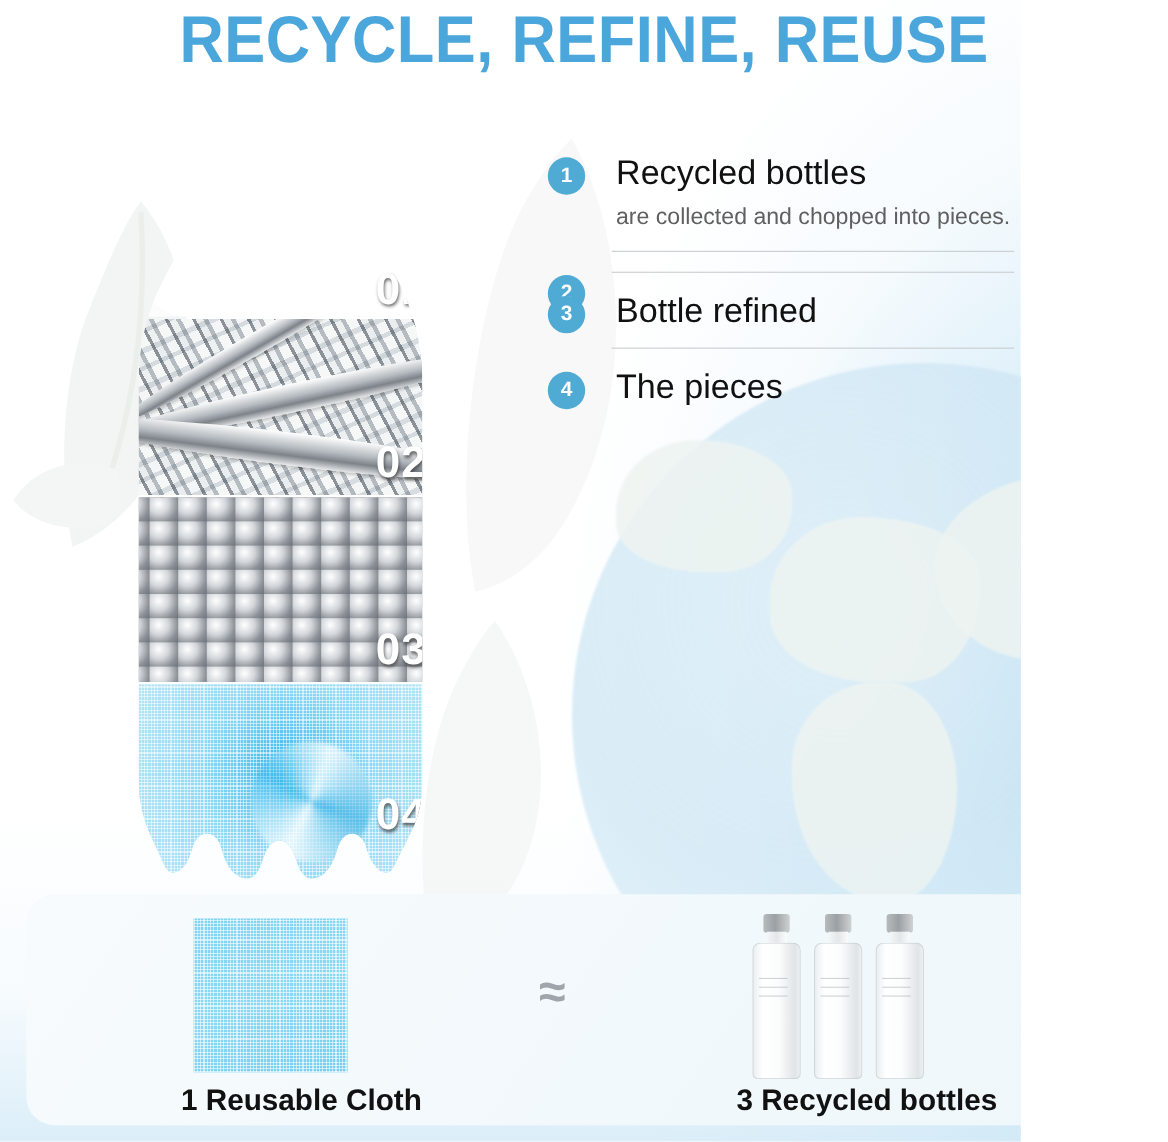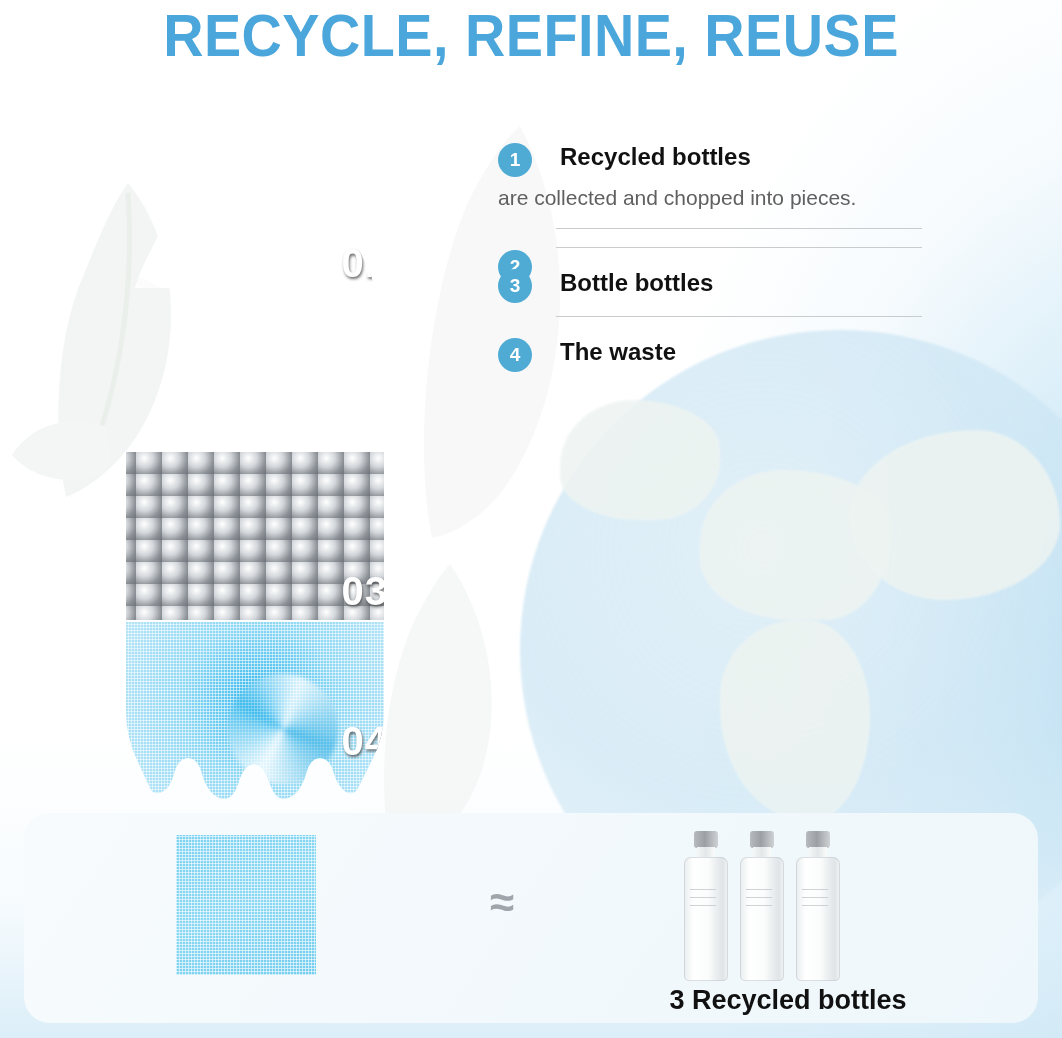--- a/index.html
+++ b/index.html
@@ -2,21 +2,21 @@
 <html><head>
 <meta charset="utf-8">
 <style>
   html,body{margin:0;padding:0;}
   body{
     width:1062px;height:1038px;
     font-family:"Liberation Sans", sans-serif;
     background:#ffffff;
     overflow:hidden;
   }
-  #root{position:relative;width:1062px;height:1038px;overflow:hidden;background:#ffffff;}
+  #root{position:relative;width:928px;height:1038px;overflow:hidden;background:#ffffff;}
 
   
   .bg-layer{position:absolute;inset:0;pointer-events:none;}
   .bg-blue-right{
     position:absolute;right:0;top:0;width:560px;height:1038px;
     background:radial-gradient(120% 90% at 118% 62%, rgba(168,214,240,.95) 0%, rgba(196,228,245,.62) 30%, rgba(226,241,250,.30) 55%, rgba(255,255,255,0) 78%);
   }
   .bg-blue-bottom{
     position:absolute;left:0;bottom:0;width:1062px;height:300px;
     background:linear-gradient(to top, rgba(190,224,243,.55) 0%, rgba(221,239,250,.25) 45%, rgba(255,255,255,0) 100%);
@@ -77,22 +77,22 @@
      filter:blur(2px);}
 
   
   .steps{position:absolute;left:498px;top:140px;width:440px;}
   .step{position:relative;}
   .badge{
     position:absolute;left:0;top:3px;width:34px;height:34px;border-radius:50%;
     background:#4FABD4;color:#ffffff;font-size:19px;font-weight:bold;
     display:flex;align-items:center;justify-content:center;
   }
-  .step-head{margin-left:62px;font-size:24px;font-weight:bold;color:#111111;line-height:34px;}
-  .step-body{margin-top:9px;font-size:21px;line-height:29px;color:#606060;}
+  .step-head{margin-left:62px;font-size:31px;font-weight:normal;color:#111111;line-height:34px;}
+  .step-body{margin-left:62px;margin-top:9px;font-size:21px;line-height:29px;color:#606060;}
   .divider{margin-left:58px;margin-top:16px;height:1px;background:#c9cccf;width:366px;}
 
   
   .card{
     position:absolute;left:24px;top:813px;width:1014px;height:210px;
     border-radius:26px;background:linear-gradient(125deg,#f7fbfd 0%,#f3f9fc 45%,#eef7fb 100%);
   }
   .card-col{position:absolute;top:0;width:500px;height:210px;}
   .col-left{left:0;} .col-right{left:514px;}
   .cloth-swatch{
@@ -161,20 +161,28 @@
                    Q67 64 67 58 V8 Q67 0 75 0 Z"></path>
         </clipPath>
       </defs>
     </svg>
 
     <div class="bottle-clip" style="clip-path:url(#bottleClip);-webkit-clip-path:url(#bottleClip);">
       <div class="band" style="top:0;height:190px;">
         <div class="tex01"></div>
         <div class="band-num" style="bottom:2px;">01</div>
       </div>
+      <div class="band" style="top:192px;height:160px;">
+        <div class="tex02">
+          <div class="strand" style="left:-30px;top:58px;width:380px;transform:rotate(-12deg);"></div>
+          <div class="strand" style="left:-40px;top:104px;width:400px;transform:rotate(7deg);height:30px;"></div>
+          <div class="strand" style="left:-20px;top:8px;width:300px;transform:rotate(-30deg);height:20px;"></div>
+        </div>
+        <div class="band-num">02</div>
+      </div>
       <div class="band" style="top:354px;height:168px;">
         <div class="tex03"></div>
         <div class="band-num">03</div>
       </div>
       <div class="band" style="top:524px;height:186px;">
         <div class="tex04">
           <div class="swirl"></div>
         </div>
         <div class="band-num" style="bottom:44px;">04</div>
       </div>
@@ -190,34 +198,35 @@
       <div class="divider"></div>
     </div>
 
     <div class="step" style="margin-bottom:18px;">
       <div class="badge">2</div>
       <div class="divider"></div>
     </div>
 
     <div class="step" style="margin-bottom:18px;">
       <div class="badge">3</div>
-      <div class="step-head">Bottle bottles</div>
+      <div class="step-head">Bottle refined</div>
       <div class="divider"></div>
     </div>
 
     <div class="step">
       <div class="badge">4</div>
-      <div class="step-head">The waste</div>
+      <div class="step-head">The pieces</div>
     </div>
 
   </div>
 
   <div class="card">
     <div class="card-col col-left">
       <div class="cloth-swatch"></div>
+      <div class="card-label">1 Reusable Cloth</div>
     </div>
 
     <div class="card-col col-right">
       <div class="mini-bottles">
         <div class="mini" style="left:0;">
           <div class="cap"></div>
           <div class="neck"></div>
           <div class="body"></div>
           <div class="rib" style="top:58px;"></div>
           <div class="rib" style="top:66px;"></div>

